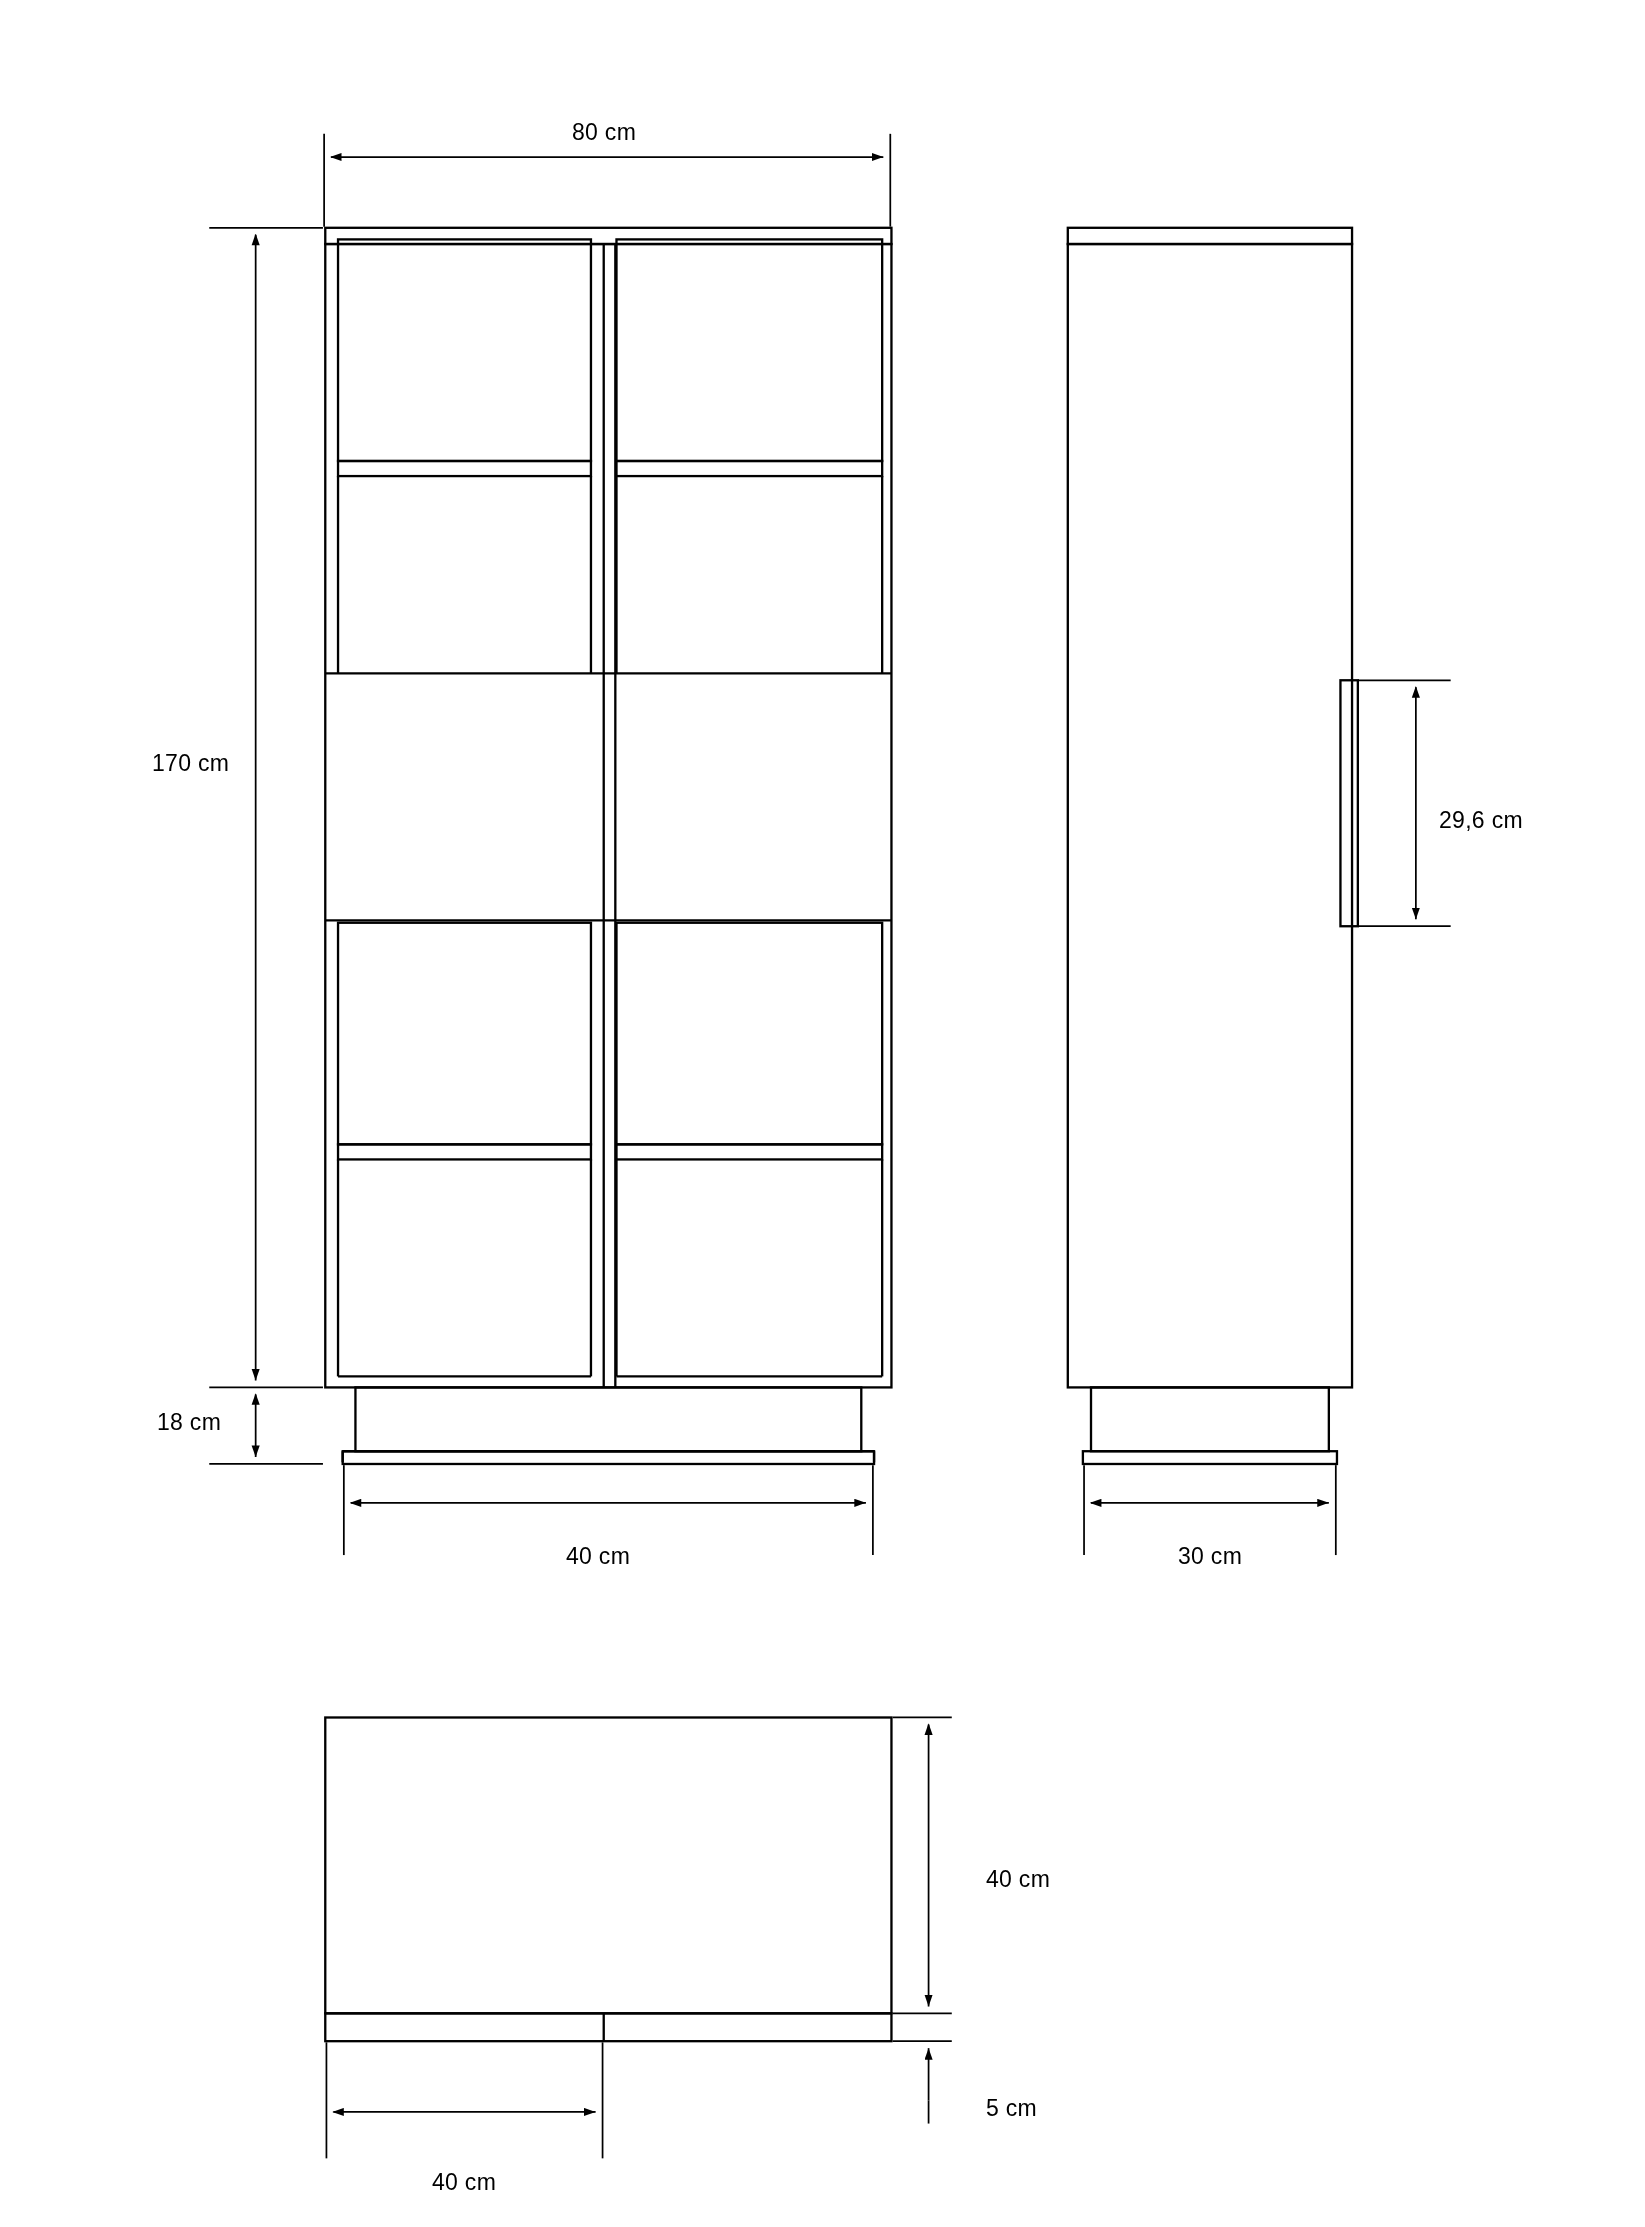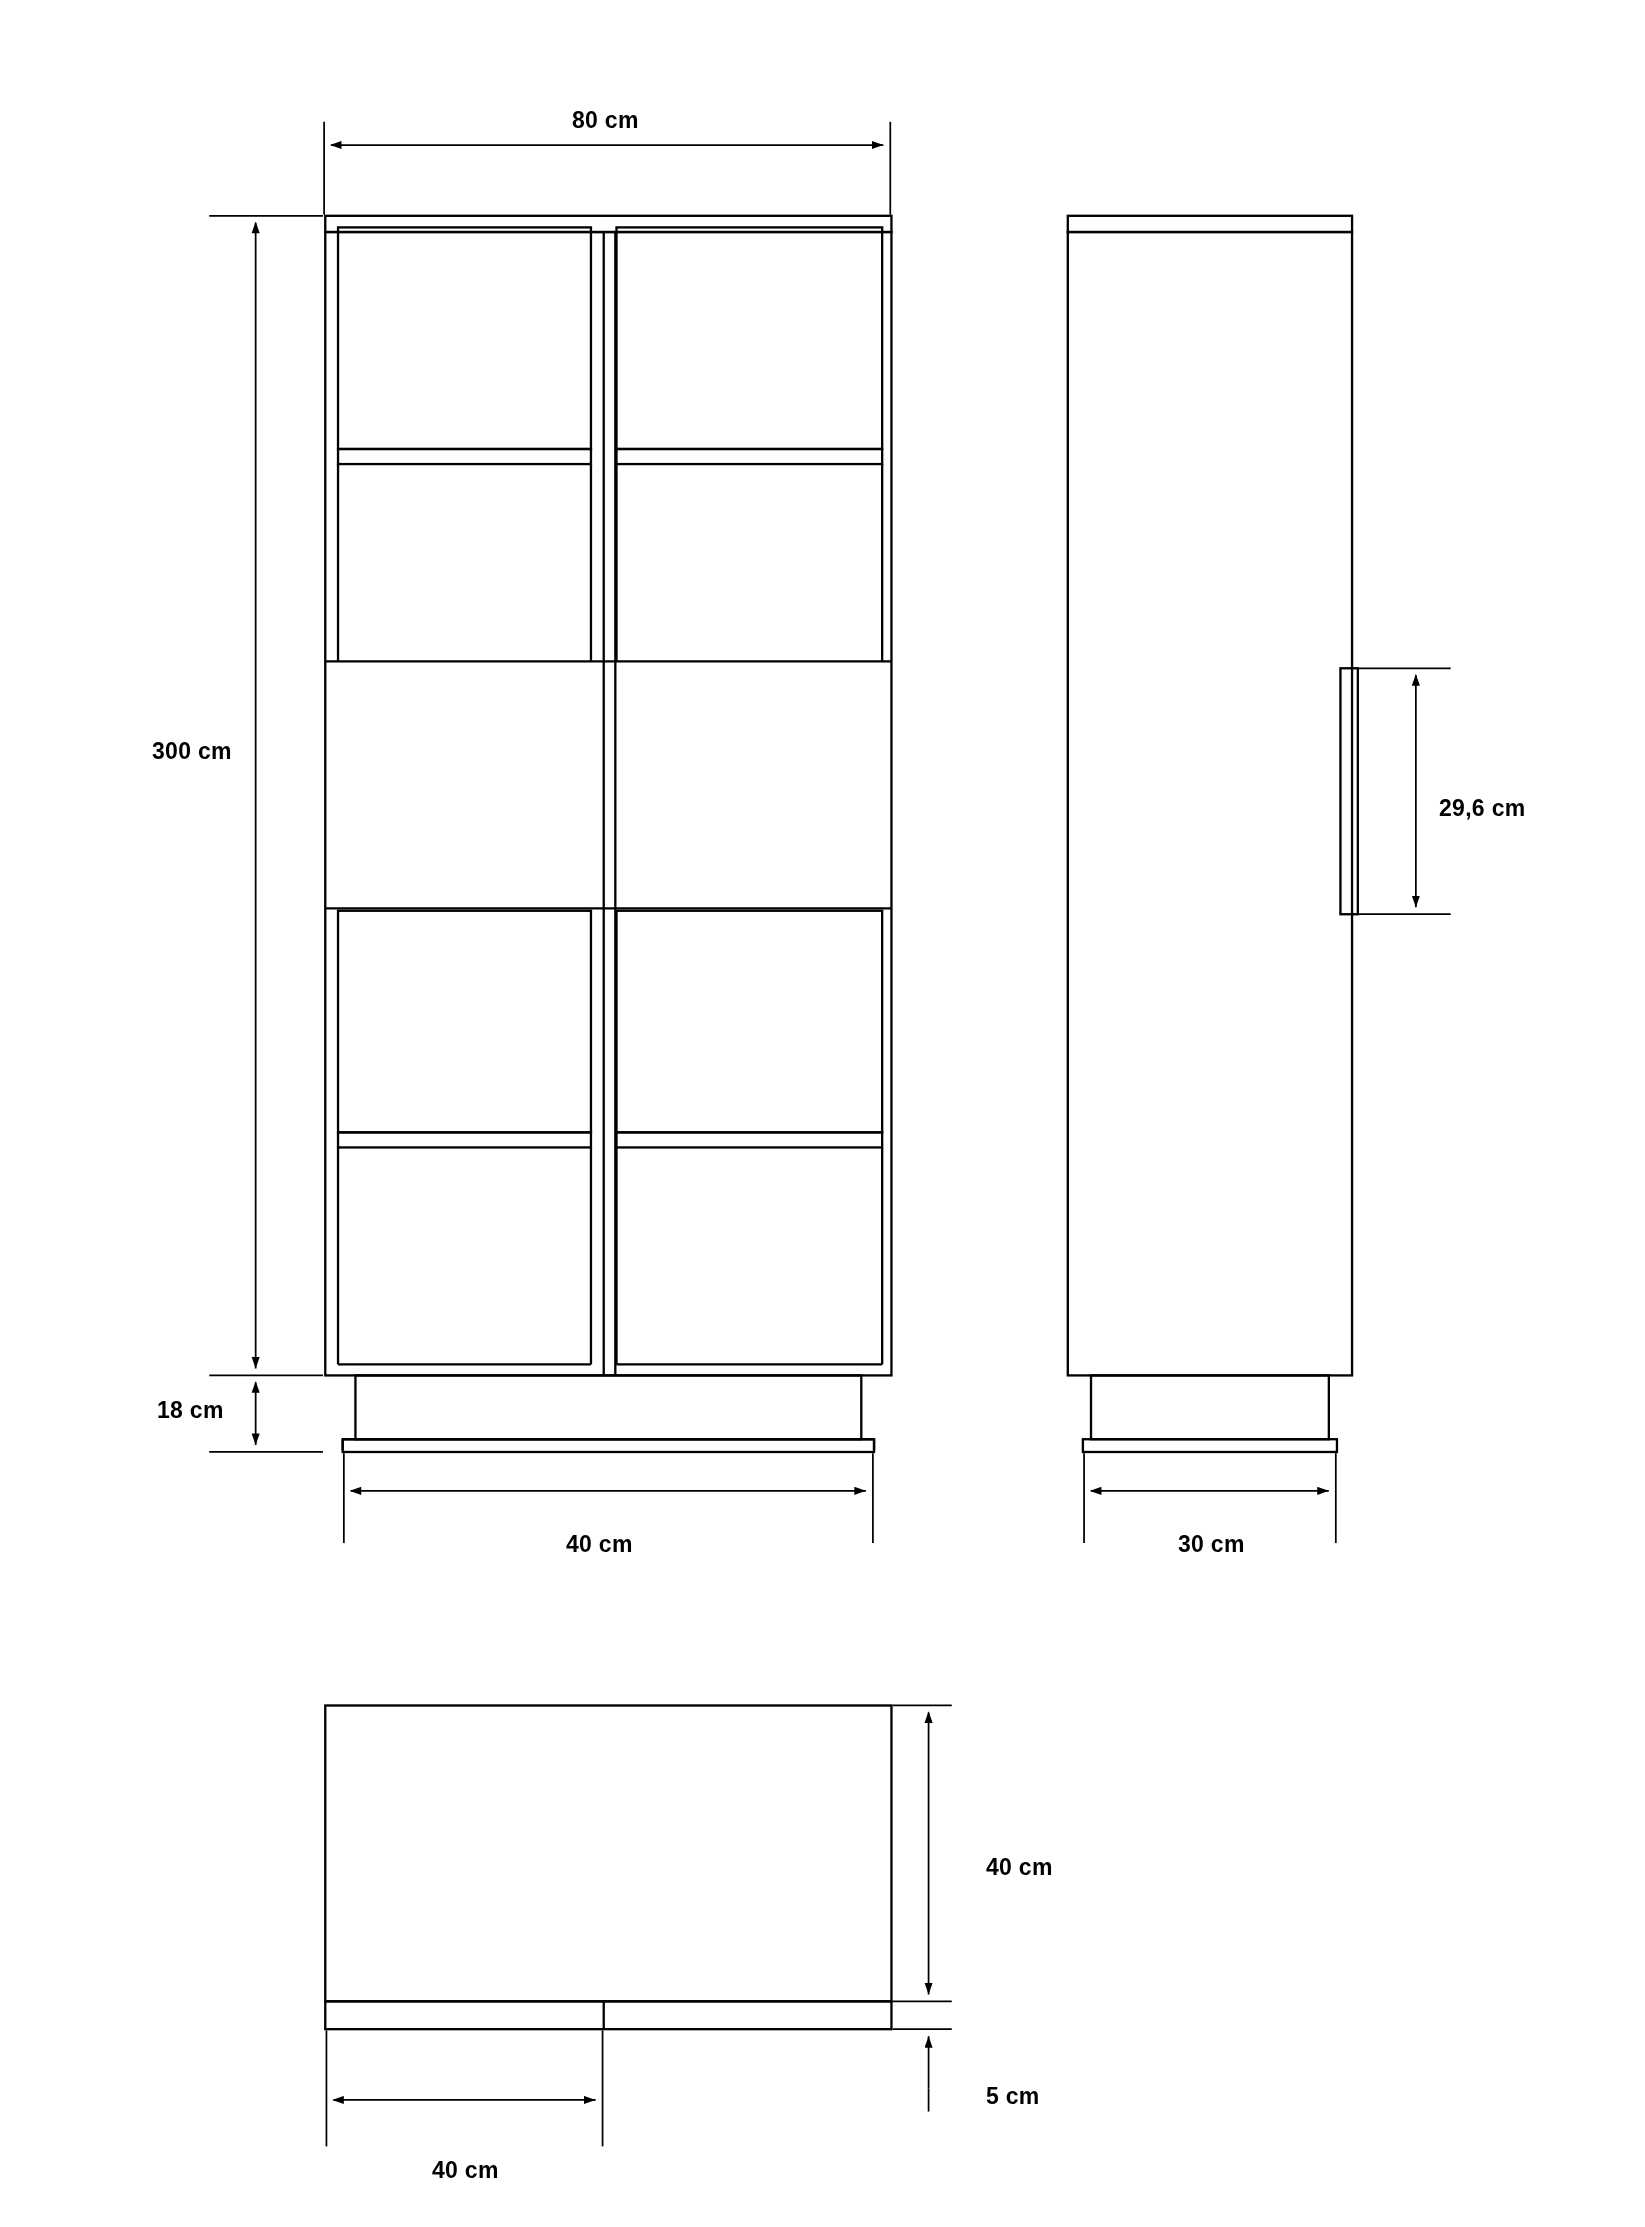--- a/index.html
+++ b/index.html
@@ -10,24 +10,23 @@
   body {
     width: 1646px;
     height: 2227px;
     font-family: "Liberation Sans", sans-serif;
     color: #000000;
     position: relative;
     overflow: hidden;
   }
   #sheet {
     position: absolute;
-    left: 0; top: 0;
+    left: 0; top: 12px;
     width: 1646px;
     height: 1608px;
-    font-weight: bold;
   }
   svg.drawing {
     position: absolute;
     left: 0; top: 0;
     width: 1646px;
     height: 2227px;
   }
   .dim-label {
     position: absolute;
     font-size: 23px;
@@ -142,21 +141,21 @@
       <line x1="1600" y1="3600" x2="1600" y2="3510" marker-end="url(#arrEnd)"></line>
       <line x1="1600" y1="3600" x2="1600" y2="3640"></line>
 
       <line x1="562" y1="3500" x2="562" y2="3700"></line>
       <line x1="1038" y1="3500" x2="1038" y2="3700"></line>
       <line x1="574" y1="3620" x2="1026" y2="3620" marker-start="url(#arrStart)" marker-end="url(#arrEnd)"></line>
     </g>
   </svg>
 
   <div class="dim-label" style="left:572px; top:107px;">80 cm</div>
-  <div class="dim-label" style="left:152px; top:738px;">300 cm</div>
+  <div class="dim-label" style="left:152px; top:738px;">170 cm</div>
   <div class="dim-label" style="left:157px; top:1397px;">18 cm</div>
   <div class="dim-label" style="left:566px; top:1531px;">40 cm</div>
   <div class="dim-label" style="left:1439px; top:795px;">29,6 cm</div>
   <div class="dim-label" style="left:1178px; top:1531px;">30 cm</div>
   <div class="dim-label" style="left:986px; top:1854px;">40 cm</div>
   <div class="dim-label" style="left:986px; top:2083px;">5 cm</div>
   <div class="dim-label" style="left:432px; top:2157px;">40 cm</div>
 
 </div>
 

